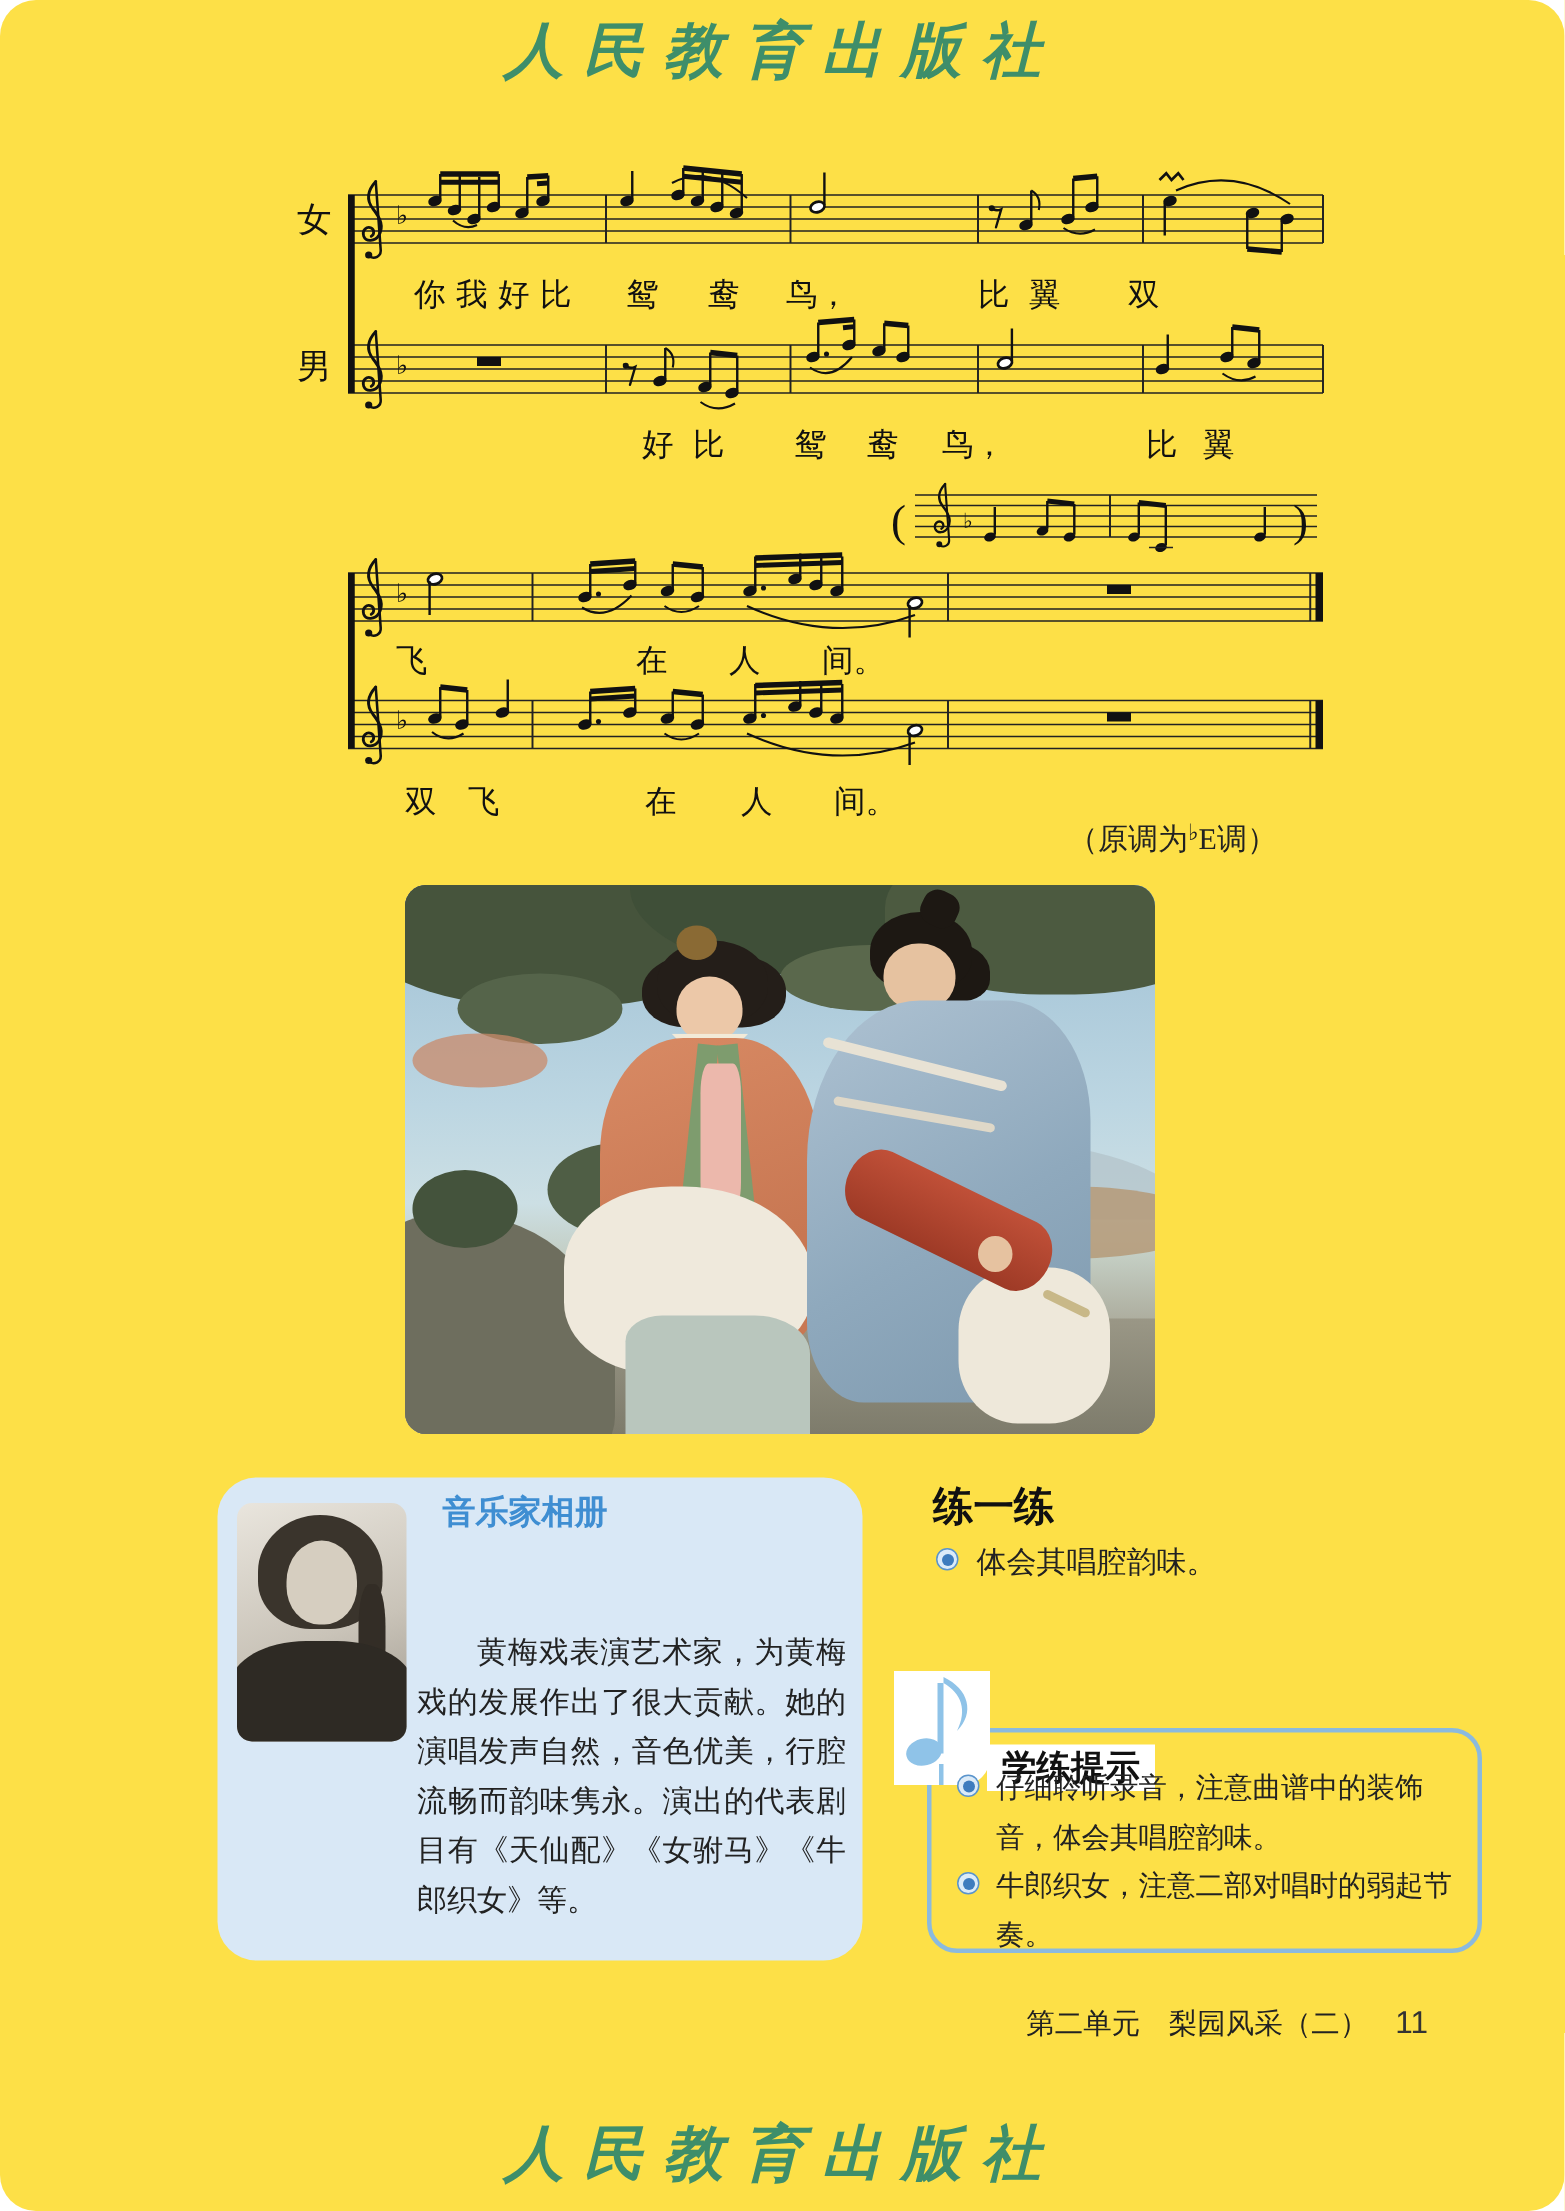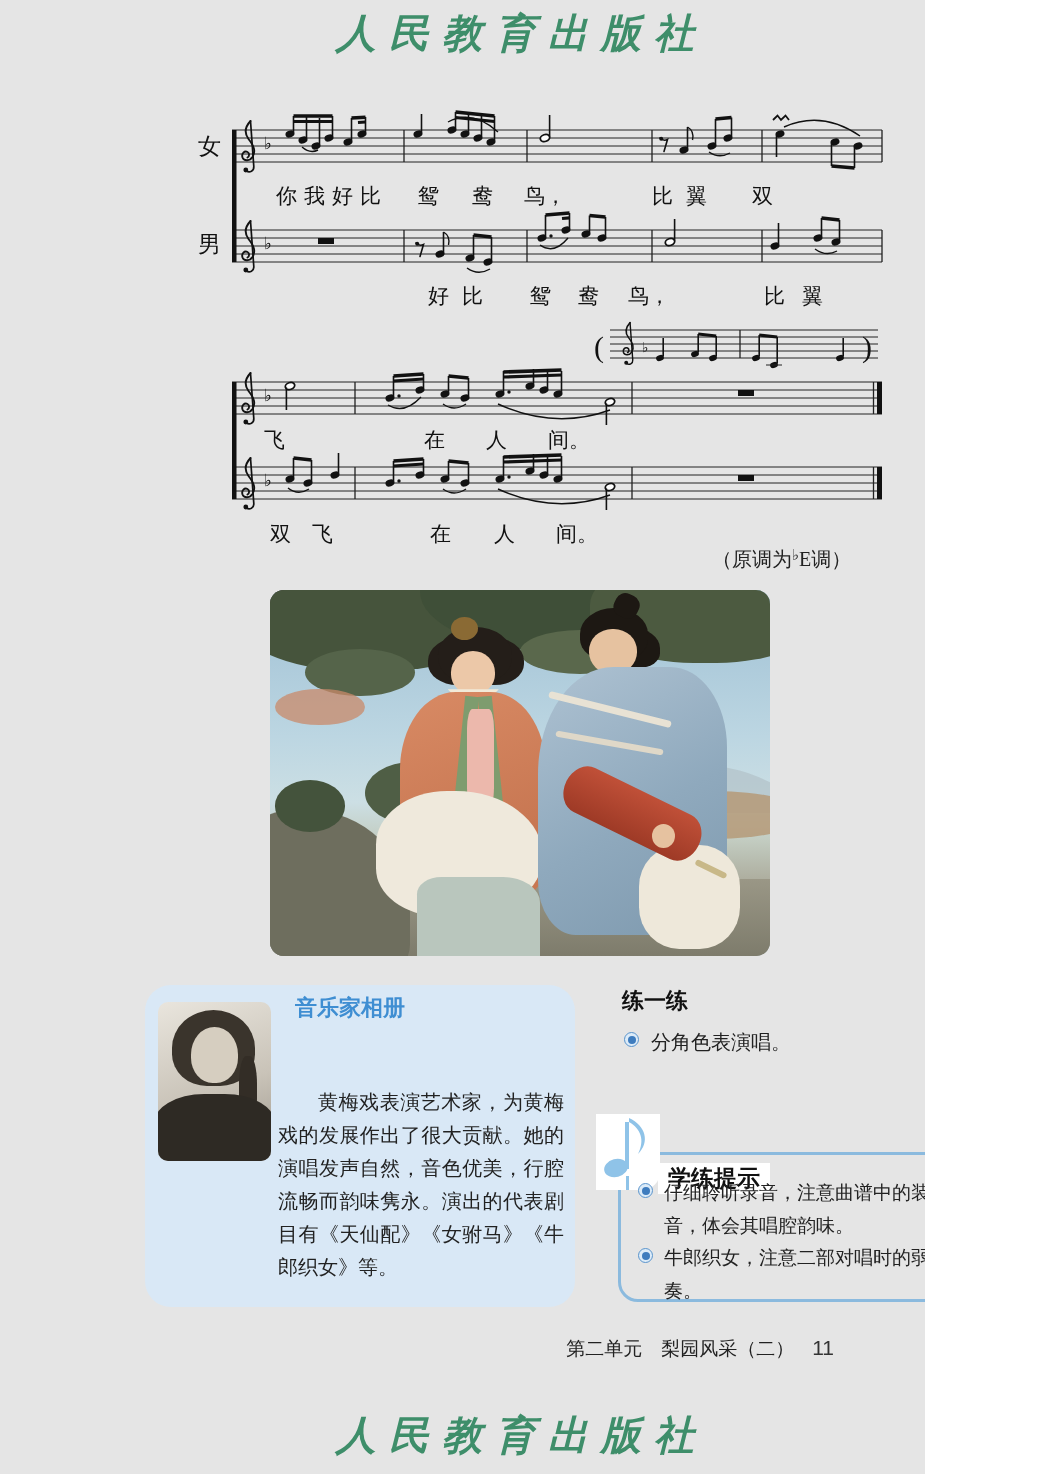--- a/index.html
+++ b/index.html
@@ -1,17 +1,17 @@
 <!DOCTYPE html>
 <html><head>
 <meta charset="utf-8">
 <style>
   html,body{margin:0;padding:0;background:#fff;}
-  .page{position:relative;width:925px;height:1474px;background:#e5e5e5;overflow:hidden;
-        font-family:"Liberation Serif",serif;color:#1a1a1a;}
+  .page{position:relative;width:1043px;height:1474px;background:#fde047;overflow:hidden;
+        font-family:"Liberation Serif",serif;color:#1a1a1a;border-radius:24px;}
 
   
   .logo{position:absolute;left:0;width:1043px;text-align:center;
         font-family:"DejaVu Serif",serif;font-style:italic;font-weight:bold;
         font-size:40px;letter-spacing:13px;color:#3e8e6a;white-space:nowrap;}
   .logo-top{top:6px;}
   .logo-bottom{top:1408px;}
 
   
   .score-svg{position:absolute;left:190px;top:105px;}
@@ -46,21 +46,21 @@
                font-weight:bold;font-size:22px;color:#3f8ed2;}
   .pill{position:absolute;left:138px;top:40px;width:235px;height:56px;background:#85b2e0;
         border-radius:12px;padding:5px 14px;box-sizing:border-box;color:#fff;}
   .pill-en{font-family:"Liberation Serif",serif;font-size:16px;line-height:20px;}
   .pill-cn{font-family:"Liberation Sans",sans-serif;font-weight:bold;font-size:19px;line-height:25px;}
   .bio{position:absolute;left:133px;top:101px;width:286px;font-size:20px;line-height:33px;
        text-indent:2em;color:#222;text-align:justify;}
 
   
   .practice-title{position:absolute;left:622px;top:986px;font-family:"Liberation Sans",sans-serif;
-                  font-weight:bold;font-size:22px;color:#111;}
+                  font-weight:bold;font-size:27px;color:#111;}
   .bullet{width:13px;height:13px;border-radius:50%;border:1.5px solid #5a94cc;background:#dcebf8;
           position:relative;flex:0 0 auto;}
   .bullet::after{content:"";position:absolute;left:2.5px;top:2.5px;width:8px;height:8px;
                  border-radius:50%;background:#3e7cbe;}
   .prow{position:absolute;display:flex;gap:12px;align-items:flex-start;}
   .prow .bullet{margin-top:6px;}
   .prow-text{font-size:20px;line-height:33px;color:#222;}
 
   
   .tips{position:absolute;left:618px;top:1152px;width:370px;height:150px;
@@ -367,21 +367,21 @@
       <div style="left:72%;top:34%;width:16%;height:44%;background:#332d26;border-radius:40%;"></div>
       <div style="left:-4%;top:58%;width:108%;height:46%;background:#2e2a24;border-radius:42% 42% 0 0;"></div>
     </div>
     <div class="album-title">音乐家相册</div>
     <div class="bio">黄梅戏表演艺术家，为黄梅戏的发展作出了很大贡献。她的演唱发声自然，音色优美，行腔流畅而韵味隽永。演出的代表剧目有《天仙配》《女驸马》《牛郎织女》等。</div>
   </section>
 
   <div class="practice-title">练一练</div>
   <div class="prow" style="left:624px;top:1026px;width:330px;">
     <span class="bullet"></span>
-    <span class="prow-text">分角色表演唱。</span>
+    <span class="prow-text">体会其唱腔韵味。</span>
   </div>
 
   <div class="tips"></div>
   <div class="note-icon">
     <svg width="64" height="76" viewBox="0 0 64 76">
       <ellipse cx="20" cy="54" rx="12" ry="9" fill="#8fc3e8" transform="rotate(-14 20 54)"></ellipse>
       <rect x="29" y="8" width="4" height="47" fill="#8fc3e8"></rect>
       <path d="M33 8 c12 7 16 18 9 32 c12 -12 8 -28 -9 -36 z" fill="#8fc3e8"></path>
       <rect x="30" y="62" width="3" height="14" fill="#8fc3e8"></rect>
     </svg>

